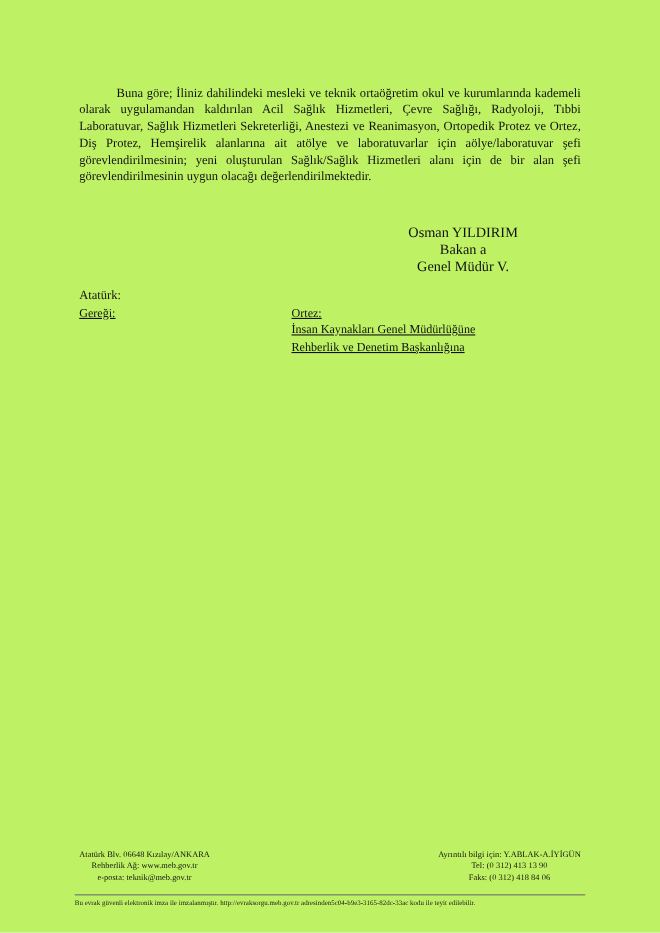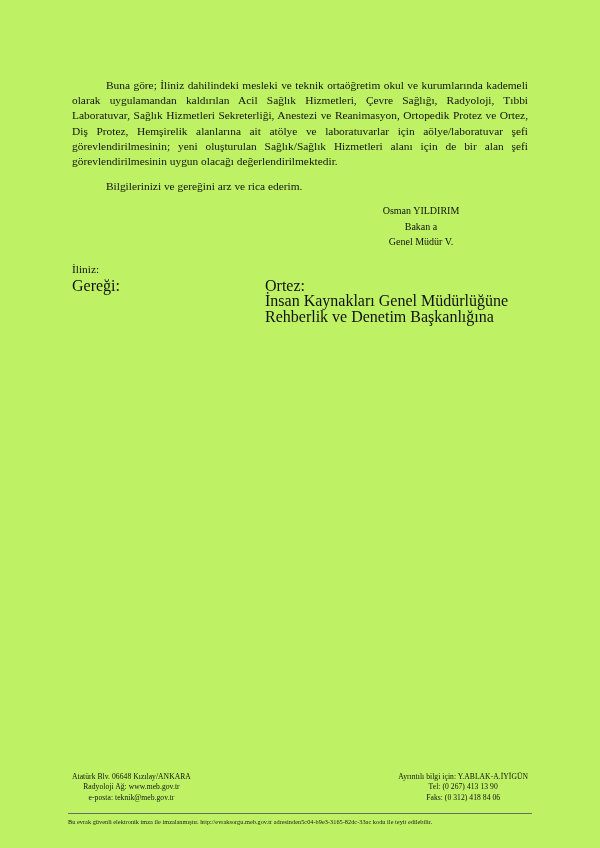--- a/index.html
+++ b/index.html
@@ -61,21 +61,21 @@
     text-align: center;
   }
 
   .signature-inner {
     display: inline-block;
     margin-left: 230px;
     text-align: center;
   }
 
   .signature-line {
-    font-size: 10px;
+    font-size: 13px;
     line-height: 15.6px;
     white-space: nowrap;
     margin-left: 12px;
   }
 
   
   .distribution {
     position: absolute;
     left: 72px;
     top: 262px;
@@ -94,23 +94,24 @@
 
   .dist-col {
     position: absolute;
     top: 0;
   }
 
   .dist-col-left  { left: 0px;   width: 180px; }
   .dist-col-right { left: 193px; width: 260px; }
 
   .dist-line {
-    font-size: 16px;
+    font-size: 11px;
     line-height: 15.6px;
     white-space: nowrap;
+    text-decoration: underline;
   }
 
   
   .footer {
     position: absolute;
     left: 72px;
     top: 772px;
     width: 456px;
   }
 
@@ -158,60 +159,59 @@
     color: #1a1a1a;
   }
 </style>
 </head>
 <body>
 
 <div class="page">
 
   <div class="content">
     <p class="body-paragraph">Buna göre; İliniz dahilindeki mesleki ve teknik ortaöğretim okul ve kurumlarında kademeli olarak uygulamandan kaldırılan  Acil Sağlık Hizmetleri, Çevre Sağlığı, Radyoloji, Tıbbi Laboratuvar, Sağlık Hizmetleri Sekreterliği, Anestezi ve Reanimasyon, Ortopedik Protez ve Ortez, Diş Protez, Hemşirelik alanlarına ait atölye ve laboratuvarlar için aölye/laboratuvar şefi görevlendirilmesinin; yeni oluşturulan Sağlık/Sağlık Hizmetleri alanı için de bir alan şefi görevlendirilmesinin uygun olacağı değerlendirilmektedir.</p>
-    <p class="closing-paragraph">Bilgilerinizi ve gereğini arz ve rica ederim.</p>
   </div>
 
   <div class="signature">
     <div class="signature-inner">
       <div class="signature-line">Osman YILDIRIM</div>
       <div class="signature-line">Bakan a</div>
       <div class="signature-line">Genel Müdür V.</div>
     </div>
   </div>
 
   <div class="distribution">
-    <div class="dist-heading">İliniz:</div>
+    <div class="dist-heading">Atatürk:</div>
 
     <div class="dist-columns">
 
       <div class="dist-col dist-col-left">
         <div class="dist-line">Gereği:</div>
       </div>
 
       <div class="dist-col dist-col-right">
         <div class="dist-line">Ortez:</div>
         <div class="dist-line">İnsan Kaynakları Genel Müdürlüğüne</div>
         <div class="dist-line">Rehberlik ve Denetim Başkanlığına</div>
       </div>
 
     </div>
   </div>
 
   <div class="footer">
 
     <div class="footer-col footer-col-left">
       <div class="footer-line">Atatürk Blv.   06648 Kızılay/ANKARA</div>
-      <div class="footer-line">Radyoloji Ağ: www.meb.gov.tr</div>
+      <div class="footer-line">Rehberlik Ağ: www.meb.gov.tr</div>
       <div class="footer-line">e-posta: teknik@meb.gov.tr</div>
     </div>
 
     <div class="footer-col footer-col-right">
       <div class="footer-line">Ayrıntılı bilgi için: Y.ABLAK-A.İYİGÜN</div>
-      <div class="footer-line">Tel: (0 267) 413 13 90</div>
+      <div class="footer-line">Tel: (0 312) 413 13 90</div>
       <div class="footer-line">Faks: (0 312) 418 84 06</div>
     </div>
 
   </div>
 
   <div class="verify-rule"></div>
   <div class="verify-line">Bu evrak güvenli elektronik imza ile imzalanmıştır. http://evraksorgu.meb.gov.tr adresinden5c04-b9e3-3165-82dc-33ac kodu ile teyit edilebilir.</div>
 
 </div>
 

